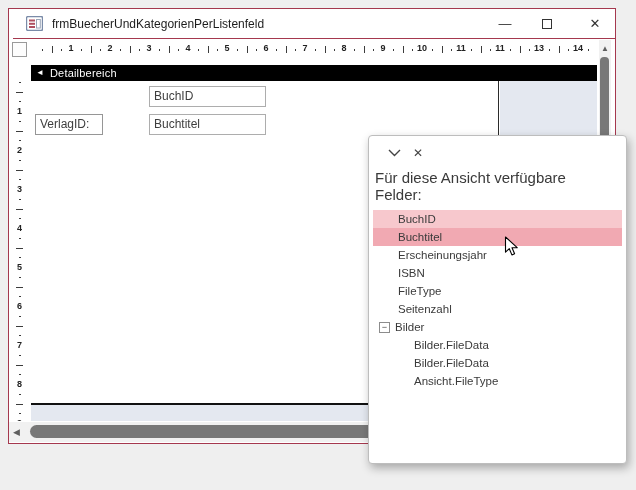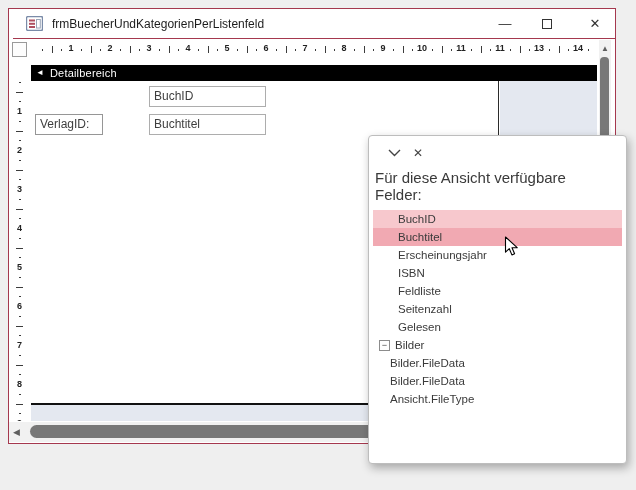--- a/index.html
+++ b/index.html
@@ -78,21 +78,21 @@
   .fl-hicon{color:#444;font-size:12px;margin-left:12px;cursor:default;line-height:1;}
   .fl-link{display:flex;align-items:center;margin:13px 0 0 9px;cursor:default;}
   .fl-link-text{font-size:11.5px;color:var(--blue);margin-left:13px;}
   .fl-caption{font-size:15px;color:#3A3A3A;margin:10px 16px 0 6px;}
   .fl-list{margin-top:7px;}
   .fl-row{height:18px;line-height:18px;font-size:11.5px;color:#3A3A3A;padding-left:29px;
     display:flex;align-items:center;white-space:nowrap;}
   .fl-row.hl-light{background:var(--pink-light);margin:0 4px;padding-left:25px;}
   .fl-row.hl-dark{background:var(--pink-dark);margin:0 4px;padding-left:25px;}
   .fl-row.group{padding-left:10px;}
-  .fl-row.child{padding-left:21px;}
+  .fl-row.child{padding-left:45px;}
   .minus{display:inline-block;width:11px;height:11px;border:1px solid #8c8c8c;font-size:9px;
     line-height:9px;text-align:center;color:#444;margin-right:5px;background:#fff;}
 
   .cursor{position:absolute;left:504px;top:236px;z-index:50;}
 </style>
 </head>
 <body>
 
 <div class="window">
 
@@ -256,27 +256,24 @@
       <div class="fl-row hl-dark">
         <span>Buchtitel</span>
       </div>
       <div class="fl-row">
         <span>Erscheinungsjahr</span>
       </div>
       <div class="fl-row">
         <span>ISBN</span>
       </div>
       <div class="fl-row">
-        <span>Feldliste</span>
+        <span>FileType</span>
       </div>
       <div class="fl-row">
         <span>Seitenzahl</span>
-      </div>
-      <div class="fl-row">
-        <span>Gelesen</span>
       </div>
       <div class="fl-row group">
         <span class="minus">−</span>
         <span>Bilder</span>
       </div>
       <div class="fl-row child">
         <span>Bilder.FileData</span>
       </div>
       <div class="fl-row child">
         <span>Bilder.FileData</span>

